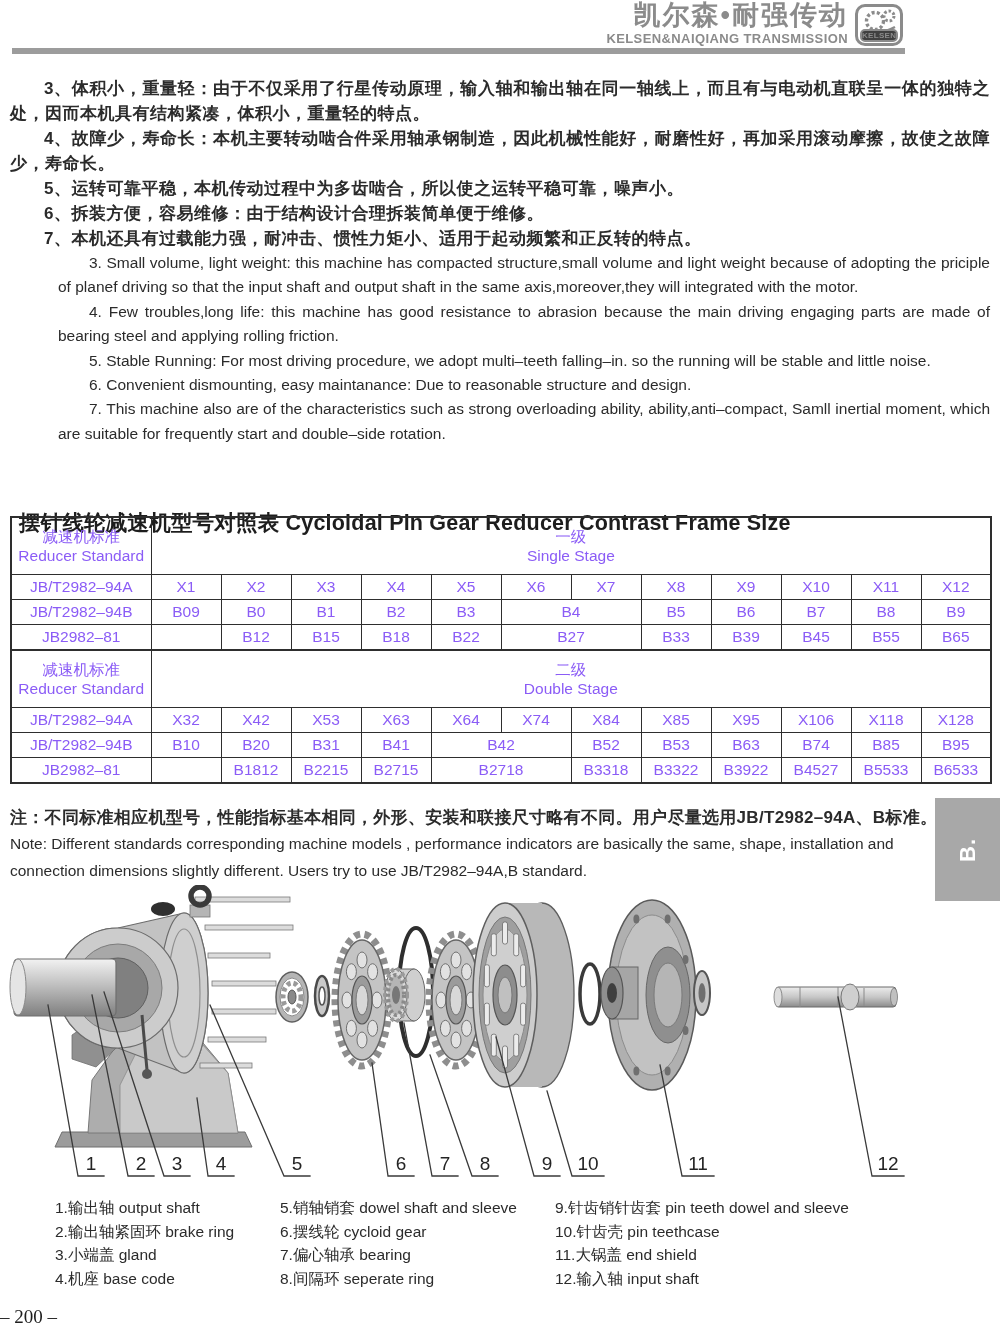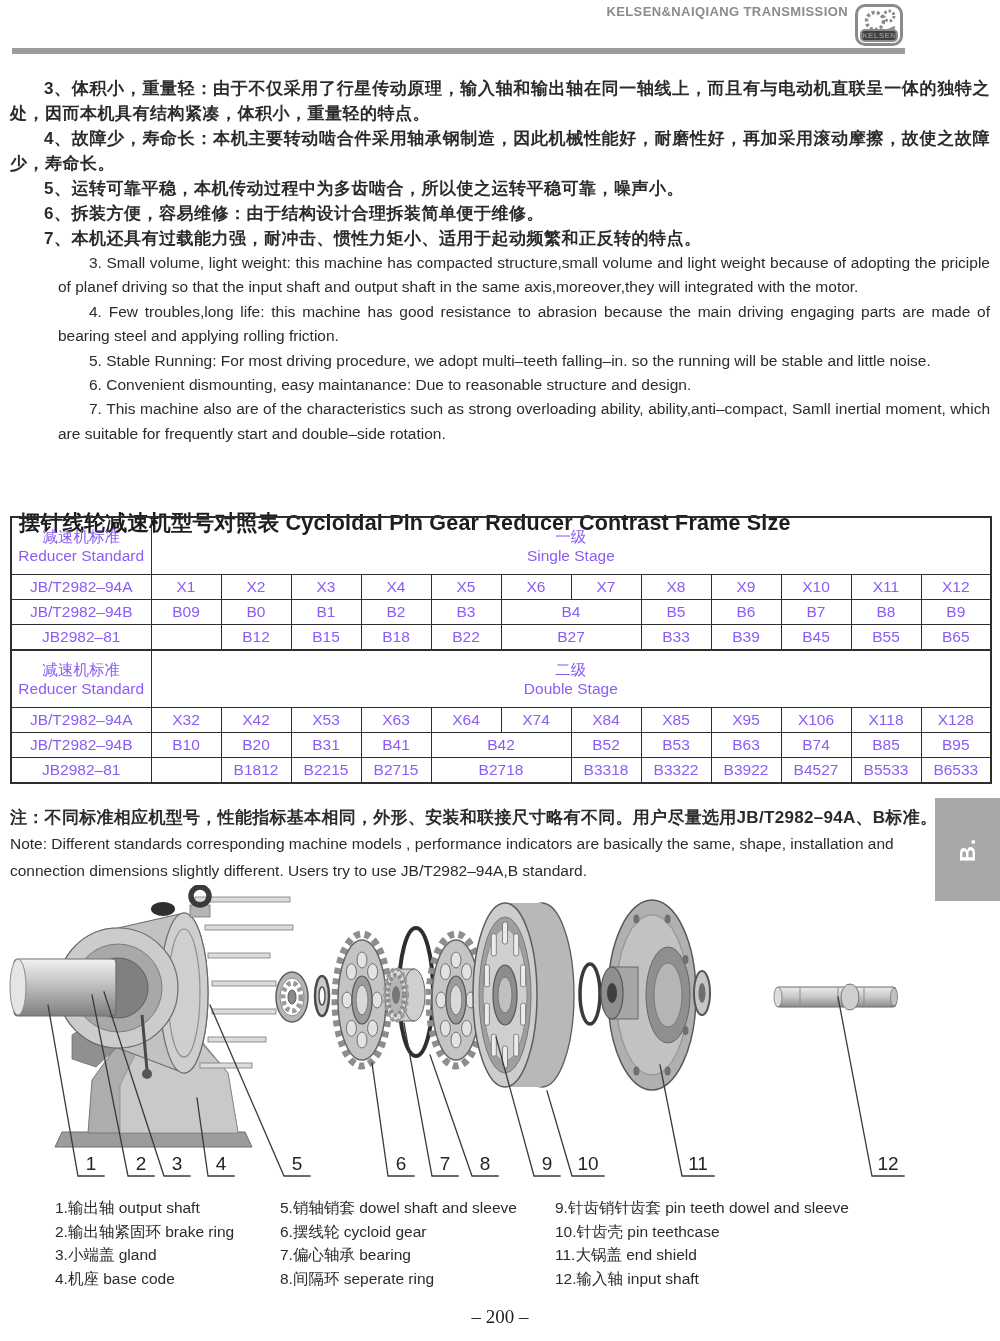--- a/index.html
+++ b/index.html
@@ -42,29 +42,30 @@
   .side-tab span { transform:rotate(-90deg); color:#ffffff; font-weight:bold;
                    font-size:22px; letter-spacing:1px; }
   
   svg.diagram { position:absolute; top:885px; left:0; width:1000px; height:300px; }
   svg.diagram text { font-family:"Liberation Sans","DejaVu Sans",sans-serif; font-size:19px; fill:#242424; }
   
   .parts { position:absolute; top:1196px; left:55px; width:910px; display:grid;
            grid-template-columns:225px 275px auto; font-size:15.5px; line-height:23.5px; }
   .parts .col div { white-space:nowrap; }
   
-  .page-number { position:absolute; top:1306px; left:0; width:100%; text-align:center;
+  .page-number { position:absolute; top:1306px; left:0; width:100%; 
                  font-family:"Liberation Serif","DejaVu Serif",serif; font-size:19px; color:#1e1e1e; }
 </style>
 </head>
 <body>
 
 <div class="page">
 
   <div class="brand">
+    <div class="brand-cn">凯尔森•耐强传动</div>
     <div class="brand-en">KELSEN&amp;NAIQIANG TRANSMISSION</div>
   </div>
   <div class="logo">
     <svg width="40" height="26" viewBox="0 0 40 26" style="position:absolute;top:1px;left:2px;">
       <circle cx="15" cy="13" r="8.5" fill="none" stroke="#8b8b8b" stroke-width="3.4" stroke-dasharray="3 2.2"></circle>
       <circle cx="29" cy="8" r="5" fill="none" stroke="#8b8b8b" stroke-width="3" stroke-dasharray="2.5 2"></circle>
       <path d="M6 23 Q 20 27 35 19" fill="none" stroke="#8b8b8b" stroke-width="2.5"></path>
     </svg>
     <div class="logo-label">KELSEN</div>
   </div>

